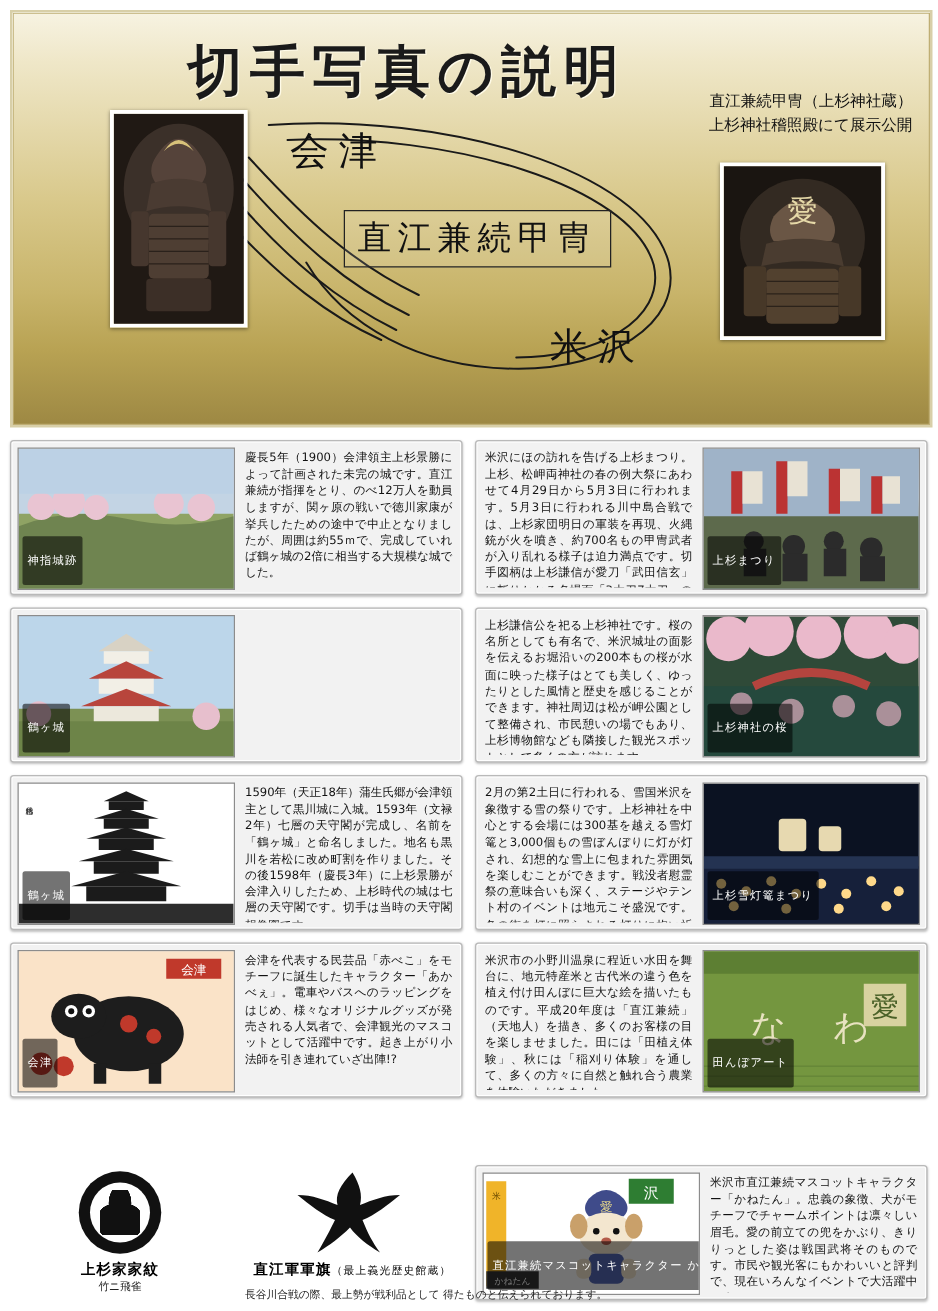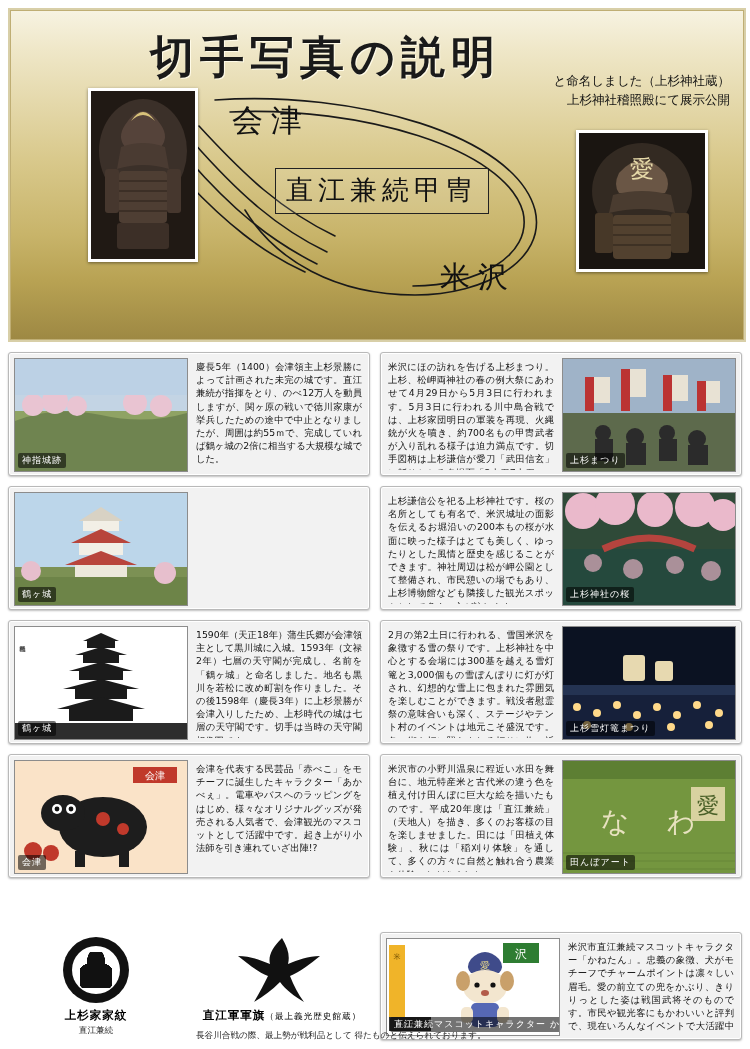--- a/index.html
+++ b/index.html
@@ -164,21 +164,21 @@
     overflow: hidden;
     background: #888;
   }
   .thumb .tlabel {
     position: absolute;
     left: 3px;
     bottom: 3px;
     font-size: 9px;
     color: #fff;
     background: rgba(0,0,0,0.55);
-    padding: 1px 4px;
+    padding: 13px 4px;
     border-radius: 2px;
     letter-spacing: 1px;
     white-space: nowrap;
   }
   .ctext {
     flex: 1 1 auto;
     font-size: 9.3px;
     line-height: 1.42;
     color: #111;
     text-align: justify;
@@ -360,21 +360,21 @@
           <line x1="34" y1="102" x2="92" y2="102"></line>
           <line x1="34" y1="112" x2="92" y2="112"></line>
         </g>
         <rect x="16" y="80" width="18" height="40" rx="3" fill="#473828"></rect>
         <rect x="92" y="80" width="18" height="40" rx="3" fill="#473828"></rect>
       </svg>
     </div>
 
 
     <div class="cap-right">
-      <div>と命名しました（上杉神社蔵）</div>
+      <div>直江兼続甲冑（上杉神社蔵）</div>
       <div>上杉神社稽照殿にて展示公開</div>
     </div>
   </div>
 
   <div class="grid">
 
     <div class="row">
       <div class="card">
         <div class="thumb sc-tsurugajo-ruin">
           <svg viewBox="0 0 172 112" width="172" height="112">
@@ -385,21 +385,21 @@
               <circle cx="18" cy="46" r="11"></circle>
                 <circle cx="40" cy="42" r="13"></circle>
               <circle cx="62" cy="47" r="10"></circle>
                 <circle cx="120" cy="44" r="12"></circle>
               <circle cx="146" cy="47" r="11"></circle>
             </g>
             <rect x="0" y="0" width="172" height="36" fill="#bcd1e5"></rect>
           </svg>
           <span class="tlabel">神指城跡</span>
         </div>
-        <div class="ctext">慶長5年（1400）会津領主上杉景勝によって計画された未完の城です。直江兼続が指揮をとり、のべ12万人を動員しますが、関ヶ原の戦いで徳川家康が挙兵したための途中で中止となりましたが、周囲は約55ｍで、完成していれば鶴ヶ城の2倍に相当する大規模な城でした。</div>
+        <div class="ctext">慶長5年（1900）会津領主上杉景勝によって計画された未完の城です。直江兼続が指揮をとり、のべ12万人を動員しますが、関ヶ原の戦いで徳川家康が挙兵したための途中で中止となりましたが、周囲は約55ｍで、完成していれば鶴ヶ城の2倍に相当する大規模な城でした。</div>
       </div>
 
       <div class="card rev">
         <div class="thumb sc-matsuri">
           <svg viewBox="0 0 172 112" width="172" height="112">
             <rect width="172" height="112" fill="#9fb3c8"></rect>
             <rect y="54" width="172" height="58" fill="#5d6a4c"></rect>
             <g fill="#b33">
               <rect x="22" y="18" width="9" height="34"></rect>
                 <rect x="58" y="10" width="9" height="42"></rect>
@@ -595,21 +595,21 @@
   </div>
 
   <div class="bottom">
 
     <div class="emblem-block">
       <div class="emblem">
         <div class="art">
           <div class="mon-circle"></div>
         </div>
         <div class="nm">上杉家家紋</div>
-        <div class="sub">直江兼続</div>
+        <div class="sub">竹ニ飛雀</div>
       </div>
 
       <div class="emblem">
         <div class="art">
           <svg class="flagbird" viewBox="0 0 92 72">
             <path d="M46,4 C52,14 54,22 52,30 C62,26 72,22 84,22 C74,30 64,38 54,42 C58,52 62,60 68,68 C58,62 50,56 44,48 C36,56 28,62 18,68 C24,58 28,50 32,42 C22,38 12,30 2,22 C14,22 24,26 34,30 C32,22 36,14 46,4Z" fill="#111"></path>
           </svg>
         </div>
         <div class="nm">
           <span>直江軍軍旗</span><span style="font-size:8.6px;font-weight:400">（最上義光歴史館蔵）</span>

